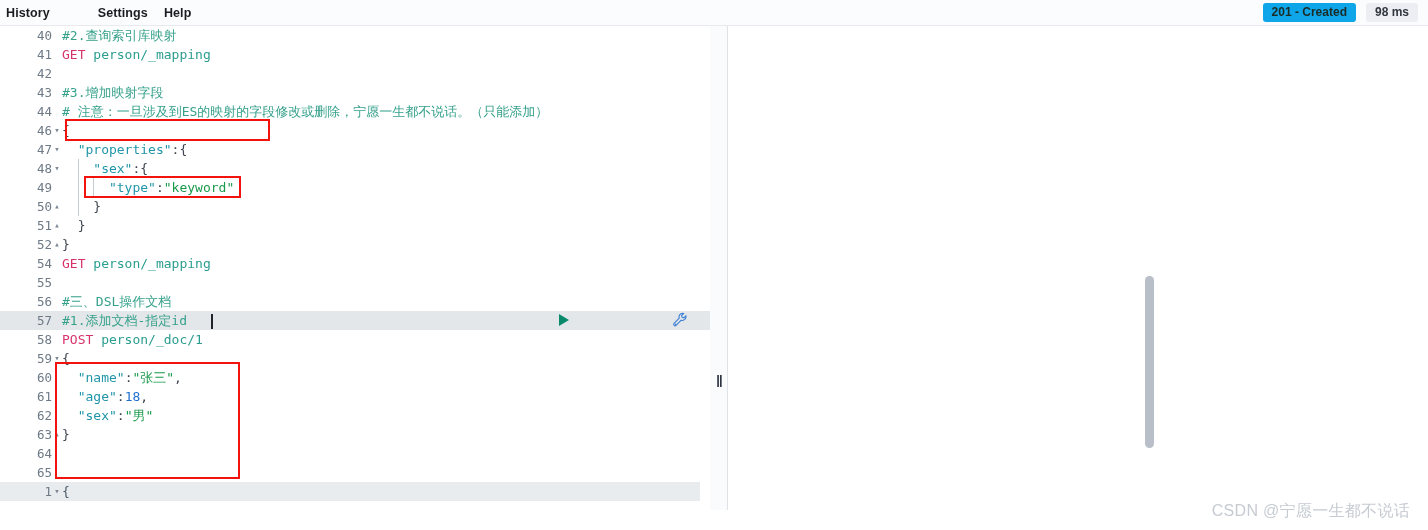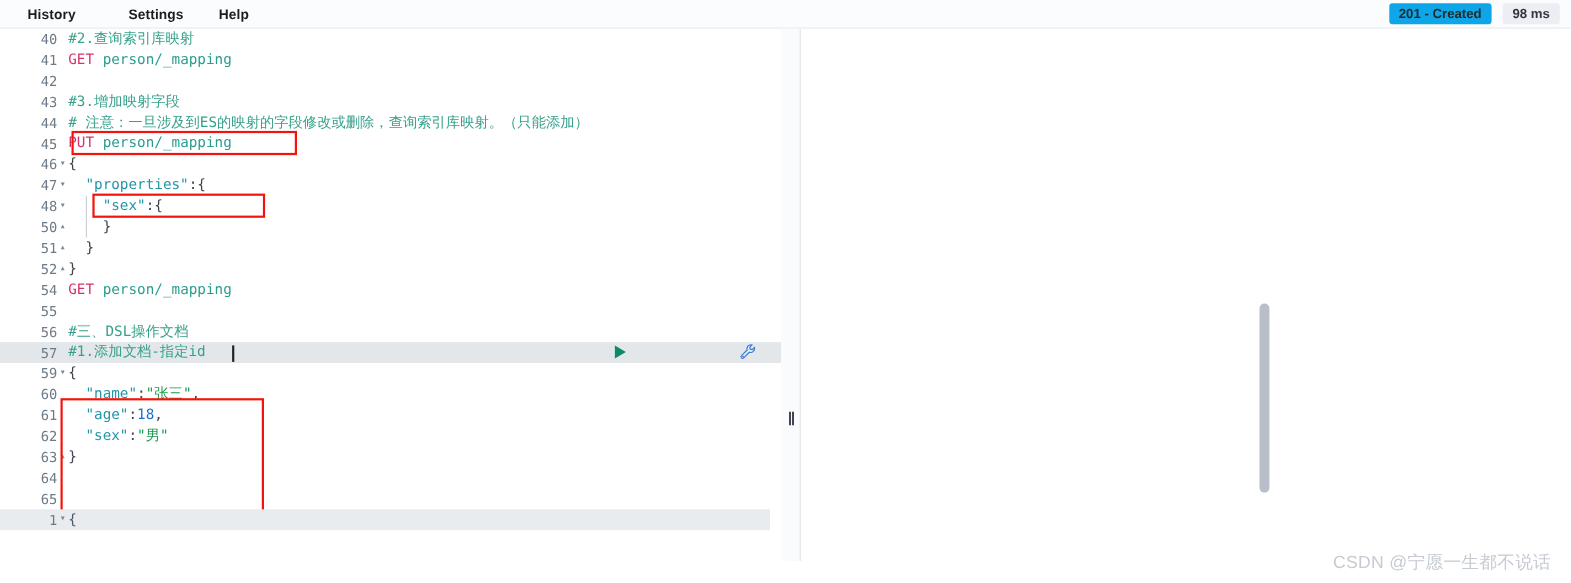--- a/index.html
+++ b/index.html
@@ -28,23 +28,23 @@
     box-sizing: border-box;
   }
   .menu-item {
     font-size: 12.5px;
     font-weight: bold;
     color: #1a1c21;
     letter-spacing: .1px;
     cursor: pointer;
     padding: 0 2px;
   }
-  #menu-history { margin-left: 23px; }
+  #menu-history { margin-left: 4px; }
   #menu-settings { margin-left: 44px; }
-  #menu-help { margin-left: 28px; }
+  #menu-help { margin-left: 12px; }
 
   #topbar-right {
     margin-left: auto;
     display: flex;
     align-items: center;
     margin-right: 10px;
   }
   #status-badge {
     background: #0ea5e9;
     color: #1b2b26;
@@ -258,39 +258,39 @@
 
       <div class="code-line">
         <span class="gut">42</span><span class="fold"></span><span class="src"></span>
       </div>
 
       <div class="code-line">
         <span class="gut">43</span><span class="fold"></span><span class="src"><span class="c-cmt">#3.增加映射字段</span></span>
       </div>
 
       <div class="code-line">
-        <span class="gut">44</span><span class="fold"></span><span class="src"><span class="c-cmt"># 注意：一旦涉及到ES的映射的字段修改或删除，查询索引库映射。（只能添加）</span></span>
-      </div>
-
-      <div class="code-line">
-        <span class="gut">45</span><span class="fold"></span><span class="src"><span class="c-meth">PUT</span><span class="c-url"> person/_mapping</span></span>
-      </div>
+        <span class="gut">44</span><span class="fold"></span><span class="src"><span class="c-cmt"># 注意：一旦涉及到ES的映射的字段修改或删除，宁愿一生都不说话。（只能添加）</span></span>
+      </div>
+
 
       <div class="code-line">
         <span class="gut">46</span><span class="fold">▾</span><span class="src"><span class="c-punc">{</span></span>
       </div>
 
       <div class="code-line">
         <span class="gut">47</span><span class="fold">▾</span><span class="src">  <span class="c-key">"properties"</span><span class="c-punc">:{</span></span>
       </div>
 
       <div class="code-line">
         <span class="gut">48</span><span class="fold">▾</span><span class="src">  <span class="indent-guide"></span>  <span class="c-key">"sex"</span><span class="c-punc">:{</span></span>
       </div>
 
+      <div class="code-line">
+        <span class="gut">49</span><span class="fold"></span><span class="src">  <span class="indent-guide"></span>  <span class="indent-guide"></span>  <span class="c-key">"type"</span><span class="c-punc">:</span><span class="c-str">"keyword"</span></span>
+      </div>
 
       <div class="code-line">
         <span class="gut">50</span><span class="fold">▴</span><span class="src">  <span class="indent-guide"></span>  <span class="c-punc">}</span></span>
       </div>
 
       <div class="code-line">
         <span class="gut">51</span><span class="fold">▴</span><span class="src">  <span class="c-punc">}</span></span>
       </div>
 
       <div class="code-line">
@@ -317,20 +317,23 @@
           <div id="play-icon"></div>
           <span id="wrench-icon">
             <svg width="16" height="16" viewBox="0 0 16 16" aria-hidden="true">
               <path d="M10.6 1.4a3.6 3.6 0 0 0-3.4 4.8L2.1 11.3a1.4 1.4 0 0 0 2 2l5.1-5.1a3.6 3.6 0 0 0 4.7-4.3l-2 2-1.8-.5-.5-1.8 2-2a3.7 3.7 0 0 0-1-.2z" fill="none" stroke="#3a7fd5" stroke-width="1.1"></path>
               <circle cx="3.6" cy="12.2" r="0.8" fill="#3a7fd5"></circle>
             </svg>
           </span>
         </div>
       </div>
 
+      <div class="code-line">
+        <span class="gut">58</span><span class="fold"></span><span class="src"><span class="c-meth">POST</span><span class="c-url"> person/_doc/1</span></span>
+      </div>
 
       <div class="code-line">
         <span class="gut">59</span><span class="fold">▾</span><span class="src"><span class="c-punc">{</span></span>
       </div>
 
       <div class="code-line">
         <span class="gut">60</span><span class="fold"></span><span class="src">  <span class="c-key">"name"</span><span class="c-punc">:</span><span class="c-str">"张三"</span><span class="c-punc">,</span></span>
       </div>
 
       <div class="code-line">

